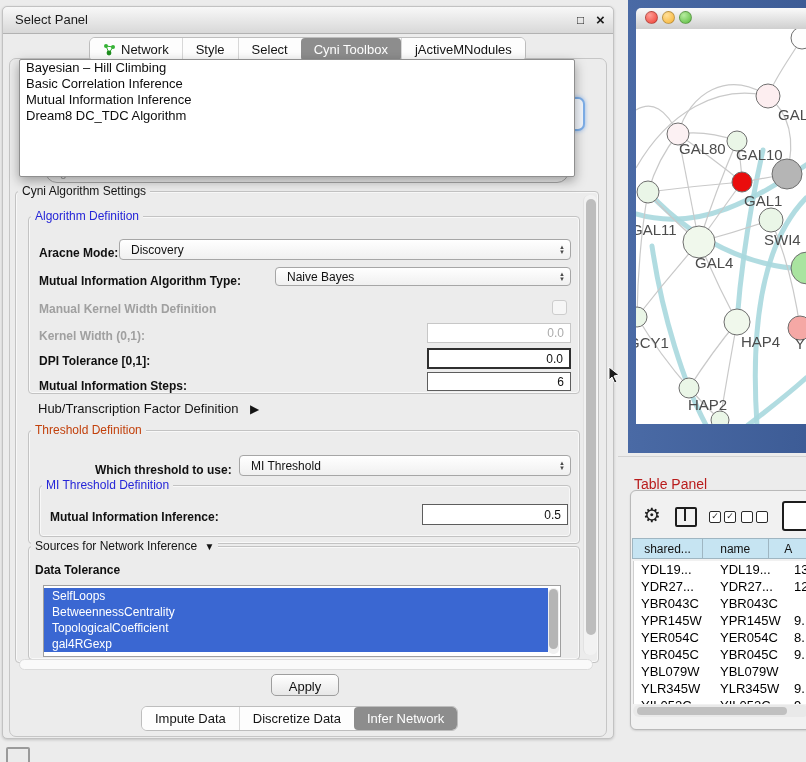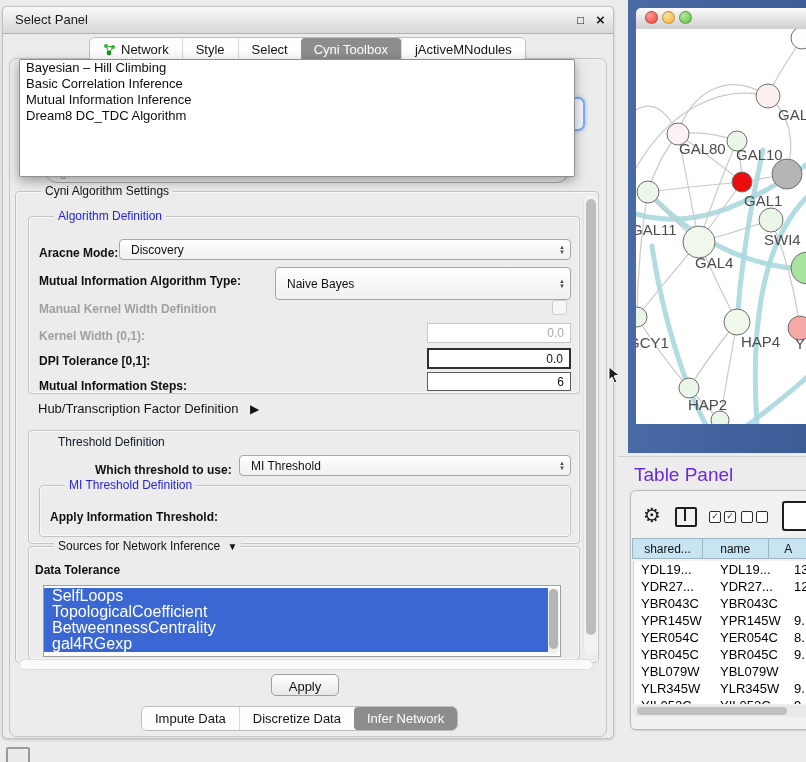--- a/index.html
+++ b/index.html
@@ -42,45 +42,45 @@
   
   #combo-behind{position:absolute;left:42px;top:152px;width:524px;height:24px;z-index:5;
     background:linear-gradient(#fff,#eee);border:1px solid #a8a8a8;border-radius:12px;
     font-size:12px;color:#9a9a9a;line-height:24px;padding-left:14px;box-sizing:border-box;}
   #focus-ring{position:absolute;left:544px;top:90px;width:34px;height:30px;z-index:4;
     border:2px solid #7daee8;border-radius:7px;box-shadow:0 0 4px #8fb9ef;background:#f3f7fd;}
 
   
   .group{position:absolute;border:1px solid #c3c3c3;border-radius:4px;
     box-shadow:inset 0 0 0 1px rgba(255,255,255,.65);}
-  .gtitle{position:absolute;top:-8px;left:25px;background:#ececec;padding:0 4px;font-size:12px;
+  .gtitle{position:absolute;top:-8px;left:2px;background:#ececec;padding:0 4px;font-size:12px;
     color:#141414;white-space:nowrap;}
   .t-blue{color:#2525d8;}
-  .t-green{color:#0f172a;margin-top:12px;}
+  .t-green{color:#c2410c;}
   .blabel{position:absolute;font-size:12px;font-weight:bold;color:#101010;white-space:nowrap;}
   .glabel{position:absolute;font-size:12px;font-weight:bold;color:#a0a0a0;white-space:nowrap;}
 
   .combo{position:absolute;background:linear-gradient(#fff,#f0f0f0);border:1px solid #a6a6a6;
     border-radius:4px;font-size:12px;color:#111;display:flex;align-items:center;
     padding:0 32px 0 11px;box-sizing:border-box;}
   .stepper{position:absolute;right:5px;top:50%;transform:translateY(-50%);display:flex;
     flex-direction:column;align-items:center;font-size:6px;line-height:5px;color:#4a4a4a;}
   .tfield{position:absolute;background:#fff;font-size:12px;text-align:right;
     padding:0 6px;box-sizing:border-box;color:#111;}
   .f-disabled{border:1px solid #c7c7c7;color:#ababab;}
   .f-strong{border:2px solid #2f2f2f;}
   .f-med{border:1px solid #5d5d5d;}
   .cb{position:absolute;width:13px;height:13px;border:1px solid #cdcdcd;border-radius:3px;background:#f6f6f6;}
 
   .vsb{position:absolute;background:#f2f2f2;border-left:1px solid #e2e2e2;border-radius:6px;}
   .vsb-thumb{position:absolute;background:#bdbdbd;border-radius:6px;}
   .hsb-track{position:absolute;background:#fafafa;border:1px solid #dcdcdc;border-radius:6px;}
 
   .attr-list{position:absolute;background:#fff;border:1px solid #9f9f9f;overflow:hidden;}
-  .attr-item{height:16px;line-height:16px;font-size:16px;color:#fff;background:#3a67d2;
+  .attr-item{height:16px;line-height:16px;font-size:12px;color:#fff;background:#3a67d2;
     padding-left:8px;margin:0 12px 0 0;white-space:nowrap;}
   .attr-item:first-child{margin-top:2px;}
   .list-vsb{position:absolute;right:1px;top:2px;width:11px;height:66px;background:#f0f0f0;border-radius:5px;}
   .list-thumb{position:absolute;left:1px;top:1px;width:9px;height:60px;background:#b5b5b5;border-radius:5px;}
 
   .hub-row{position:absolute;font-size:13px;color:#141414;white-space:nowrap;}
   .hub-arrow{font-size:12px;margin-left:8px;}
   .src-arrow{font-size:10px;margin-left:4px;}
 
   #apply-btn{position:absolute;left:268px;top:667px;width:68px;height:22px;
@@ -91,21 +91,21 @@
   
   #net-bluepanel{position:absolute;left:628px;top:0;width:178px;height:453px;
     background:linear-gradient(90deg,#4a6aa5,#3d5c96);}
   #net-titlebar{position:absolute;left:636px;top:8px;width:170px;height:21px;
     background:linear-gradient(#fafafa,#cfcfcf);border-bottom:1px solid #9b9b9b;border-radius:5px 0 0 0;}
   .light{position:absolute;top:3px;width:13px;height:13px;border-radius:50%;border:1px solid rgba(0,0,0,.25);box-sizing:border-box;}
   #net-canvas{position:absolute;left:636px;top:29px;width:170px;height:395px;background:#fff;}
   #net-svg{position:absolute;left:0;top:0;}
 
   #tp-divider{position:absolute;left:618px;top:456px;width:188px;height:1px;background:#d2d2d2;}
-  #tp-title{position:absolute;left:634px;top:464px;font-size:19px;color:#6d28d9;}
+  #tp-title{position:absolute;left:634px;top:476px;font-size:14px;color:#b91c1c;}
   #table-panel{position:absolute;left:630px;top:490px;width:180px;height:238px;background:#f1f1f1;
     border:1px solid #b9b9b9;border-radius:6px 0 0 6px;box-shadow:0 1px 2px rgba(0,0,0,.12);}
   .tp-tool{position:absolute;}
   #gear{left:12px;top:12px;font-size:20px;color:#1d1d1d;}
   .ico-split{left:44px;top:16px;width:18px;height:16px;border:2px solid #1d1d1d;border-radius:2px;}
   .ico-split::after{content:"";position:absolute;left:7px;top:0;width:2px;height:12px;background:#1d1d1d;}
   .cb-pair{display:flex;gap:3px;}
   .cbp{width:10px;height:10px;border:1.5px solid #2a2a2a;border-radius:2px;font-size:9px;
     line-height:9px;text-align:center;color:#2a2a2a;background:#fff;}
   #checks{left:78px;top:20px;}
@@ -195,21 +195,21 @@
         <span class="blabel" style="left:10px;top:29px;">Aracne Mode:</span>
         <div class="combo" style="left:90px;top:22px;width:452px;height:21px;">
           <span>Discovery</span>
           <span class="stepper">
             <span>▲</span>
               <span>▼</span>
           </span>
         </div>
 
         <span class="blabel" style="left:10px;top:57px;">Mutual Information Algorithm Type:</span>
-        <div class="combo" style="left:246px;top:50px;width:296px;height:33px;">
+        <div class="combo" style="left:246px;top:50px;width:296px;height:19px;">
           <span>Naive Bayes</span>
           <span class="stepper">
             <span>▲</span>
               <span>▼</span>
           </span>
         </div>
 
         <span class="glabel" style="left:10px;top:85px;">Manual Kernel Width Definition</span>
         <span class="cb" style="left:523px;top:83px;"></span>
 
@@ -235,35 +235,36 @@
         <div class="combo" style="left:210px;top:24px;width:332px;height:21px;">
           <span>MI Threshold</span>
           <span class="stepper">
             <span>▲</span>
               <span>▼</span>
           </span>
         </div>
 
         <div class="group" style="left:10px;top:54px;width:530px;height:50px;">
           <span class="gtitle t-blue">MI Threshold Definition</span>
-          <span class="blabel" style="left:10px;top:24px;">Apply Information Threshold:</span>
+          <span class="blabel" style="left:10px;top:24px;">Mutual Information Inference:</span>
+          <input class="tfield f-med" style="left: 382px; top: 18px; width: 146px; height: 21px;" value="0.5">
         </div>
       </div>
 
       <div class="group" style="left:12px;top:354px;width:550px;height:112px;">
         <span class="gtitle">
           <span>Sources for Network Inference</span>
           <span class="src-arrow">▼</span>
         </span>
         <span class="blabel" style="left:6px;top:16px;">Data Tolerance</span>
         <div class="attr-list" id="attr-list" style="left:14px;top:38px;width:516px;height:70px;">
 
         <div class="attr-item">SelfLoops</div>
+            <div class="attr-item">BetweennessCentrality</div>
             <div class="attr-item">TopologicalCoefficient</div>
-            <div class="attr-item">BetweennessCentrality</div>
             <div class="attr-item">gal4RGexp</div>
             <div class="list-vsb">
             <div class="list-thumb"></div>
           </div>
           </div>
       </div>
     </div>
 
     <div class="hsb-track" style="left:16px;top:652px;width:572px;height:9px;"></div>
 

